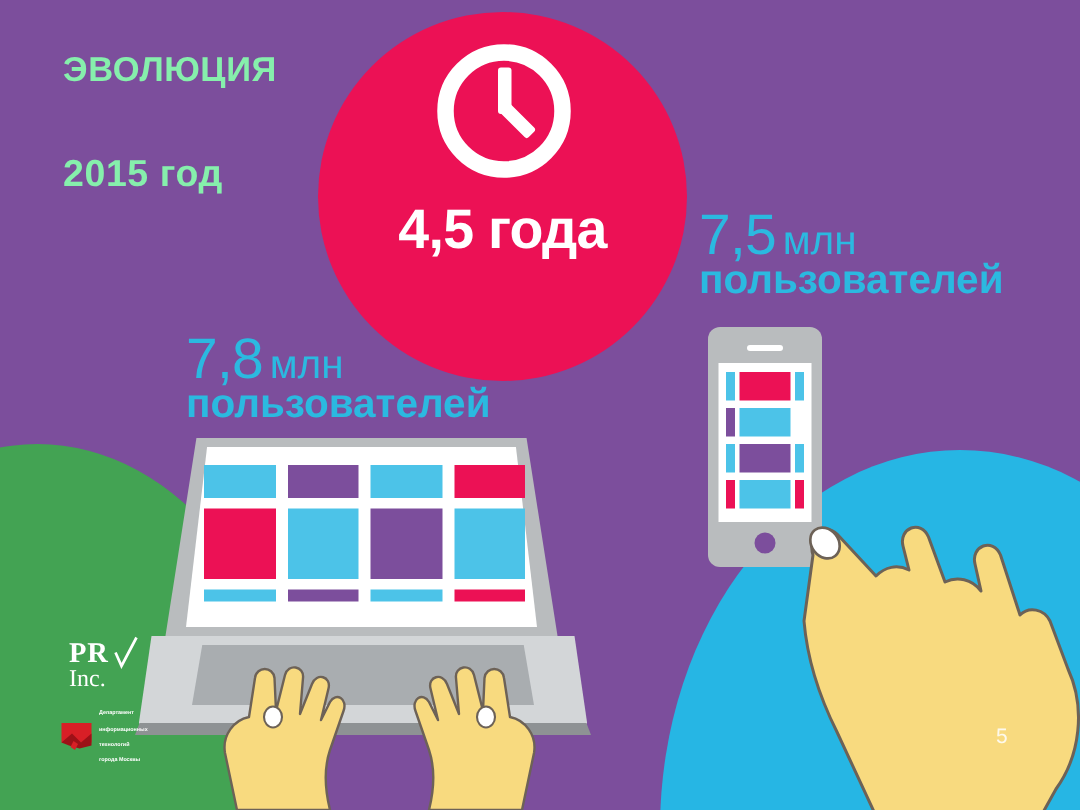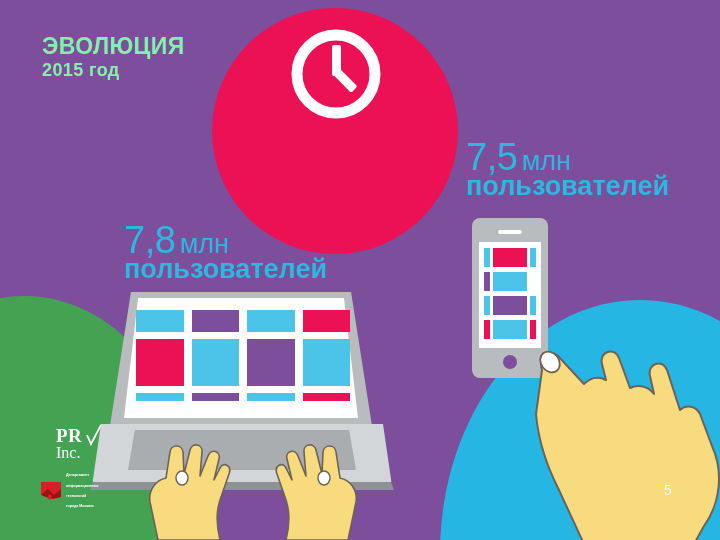--- a/index.html
+++ b/index.html
@@ -49,21 +49,21 @@
   .headline {
     position: absolute;
     left: 42px;
     top: 34px;
     color: #86efac;
     font-weight: bold;
     font-size: 23px;
     line-height: 1.12;
     letter-spacing: 0.4px;
   }
-  .headline .line2 { font-size: 18px; }
+  .headline .line2 { font-size: 25px; margin-top: 42px; }
 
   
   .pink-circle {
     position: absolute;
     left: 212px;
     top: 8px;
     width: 246px;
     height: 246px;
     border-radius: 50%;
     background: #ec1155;
@@ -235,21 +235,21 @@
     top: 482px;
     color: #ffffff;
     font-size: 14px;
     opacity: 0.85;
     letter-spacing: 1px;
   }
 
   
   .logo-pr {
     position: absolute;
-    left: 56px;
+    left: 46px;
     top: 428px;
     color: #ffffff;
     line-height: 0.88;
   }
   .logo-pr .pr {
     font-family: "Liberation Serif", serif;
     font-size: 19px;
     font-weight: bold;
     letter-spacing: 0.5px;
   }
@@ -297,20 +297,21 @@
     <div>ЭВОЛЮЦИЯ</div>
     <div class="line2">2015 год</div>
   </div>
 
   <div class="pink-circle"></div>
   <svg class="clock" viewBox="0 0 96 96">
     <circle cx="48" cy="48" r="39" fill="none" stroke="#ffffff" stroke-width="11"></circle>
     <rect x="44" y="19" width="9" height="31" rx="2" fill="#ffffff"></rect>
     <rect x="45" y="44" width="9" height="27" rx="2" fill="#ffffff" transform="rotate(-45 49 47)"></rect>
   </svg>
+  <div class="circle-label">4,5 года</div>
 
   <div class="stat" id="stat-laptop">
     <span class="big">7,8</span>
     <span class="unit">млн</span>
     <span class="sub">пользователей</span>
   </div>
 
   <div class="stat" id="stat-phone">
     <span class="big">7,5</span>
     <span class="unit">млн</span>

